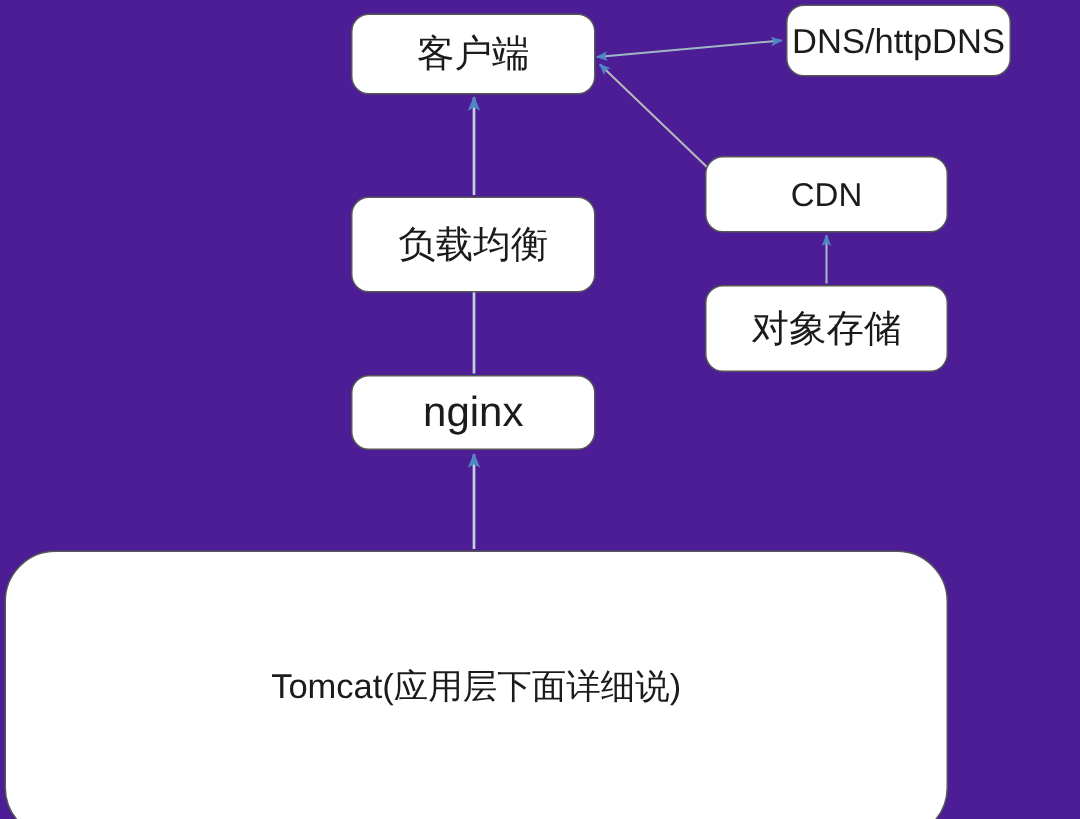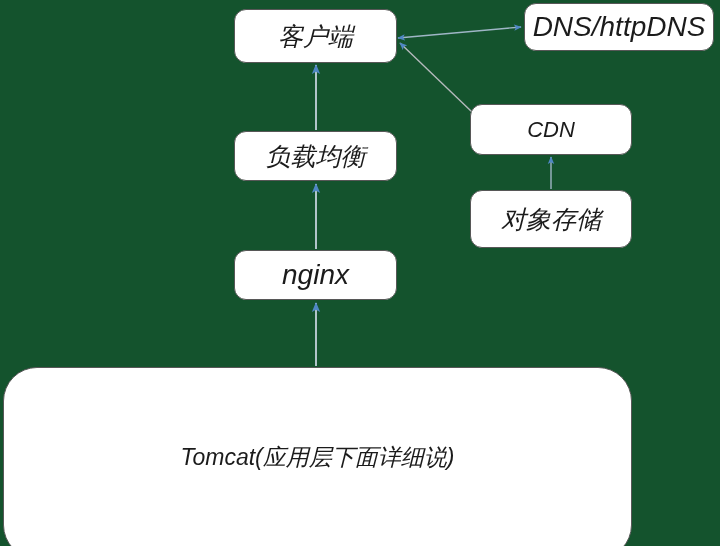--- a/index.html
+++ b/index.html
@@ -7,23 +7,22 @@
     padding: 0;
     background: #ffffff;
   }
   body {
     font-family: "Liberation Sans", "DejaVu Sans", sans-serif;
   }
   #canvas {
     position: relative;
     width: 720px;
     height: 546px;
-    background: #14532d;
+    background: #4c1d95;
     overflow: hidden;
-    font-style: italic;
   }
   #edges {
     position: absolute;
     left: 0;
     top: 0;
     width: 720px;
     height: 546px;
     pointer-events: none;
   }
   .node {
@@ -37,24 +36,24 @@
     justify-content: center;
     color: #1b1b1b;
     z-index: 2;
   }
   .node .label {
     display: block;
     white-space: nowrap;
     line-height: 1;
   }
   .node-client      { left: 234px; top: 9px;   width: 163px; height: 54px;  font-size: 25px; }
-  .node-dns         { left: 524px; top: 3px;   width: 190px; height: 48px;  font-size: 28px; }
+  .node-dns         { left: 524px; top: 3px;   width: 150px; height: 48px;  font-size: 23px; }
   .node-cdn         { left: 470px; top: 104px; width: 162px; height: 51px;  font-size: 22px; }
   .node-objstorage  { left: 470px; top: 190px; width: 162px; height: 58px;  font-size: 25px; }
-  .node-lb          { left: 234px; top: 131px; width: 163px; height: 50px;  font-size: 25px; }
+  .node-lb          { left: 234px; top: 131px; width: 163px; height: 64px;  font-size: 25px; }
   .node-nginx       { left: 234px; top: 250px; width: 163px; height: 50px;  font-size: 28px; }
   .node-tomcat      { left: 3px;   top: 367px; width: 629px; height: 192px; font-size: 23px;
                       border-radius: 34px; align-items: flex-start; padding-top: 78px; }
 </style>
 </head>
 <body>
 
 <div id="canvas">
 
   <svg id="edges" viewBox="0 0 720 546" width="720" height="546" xmlns="http://www.w3.org/2000/svg">

